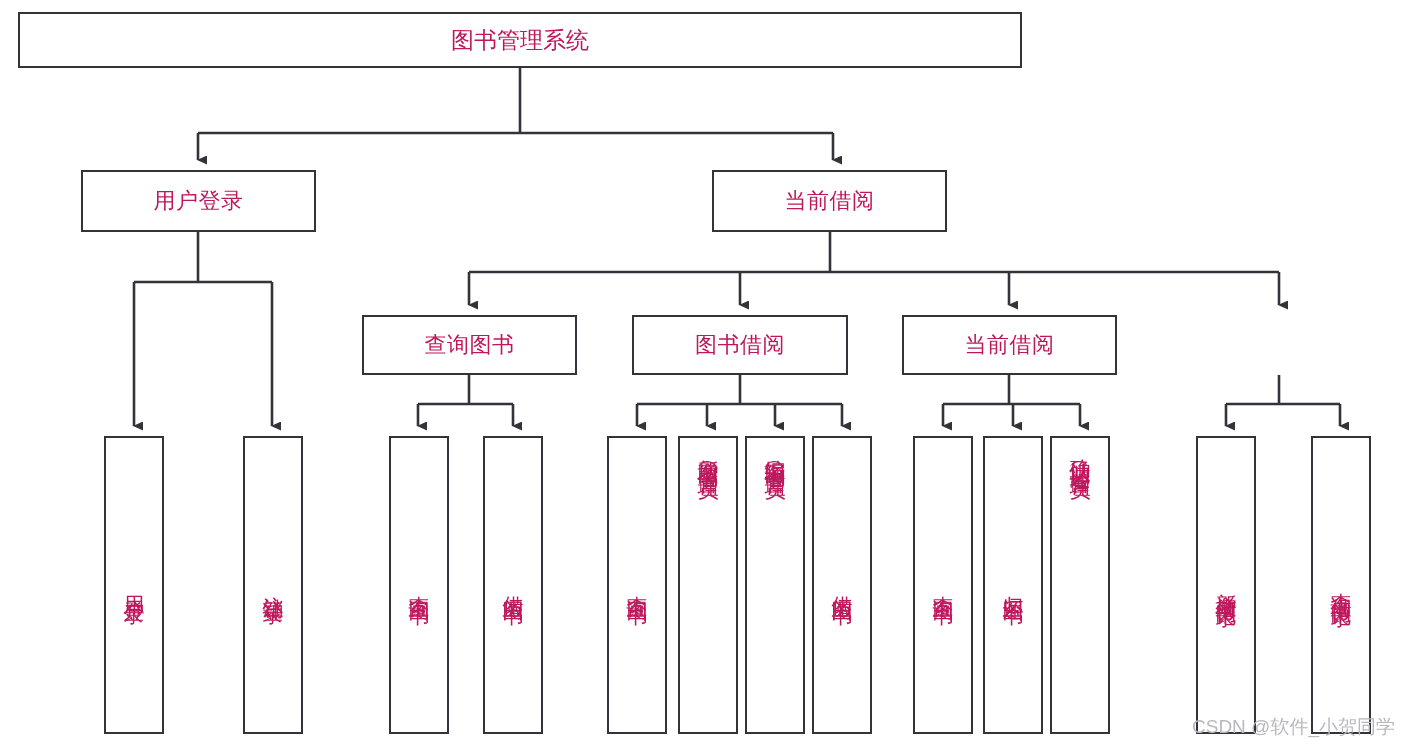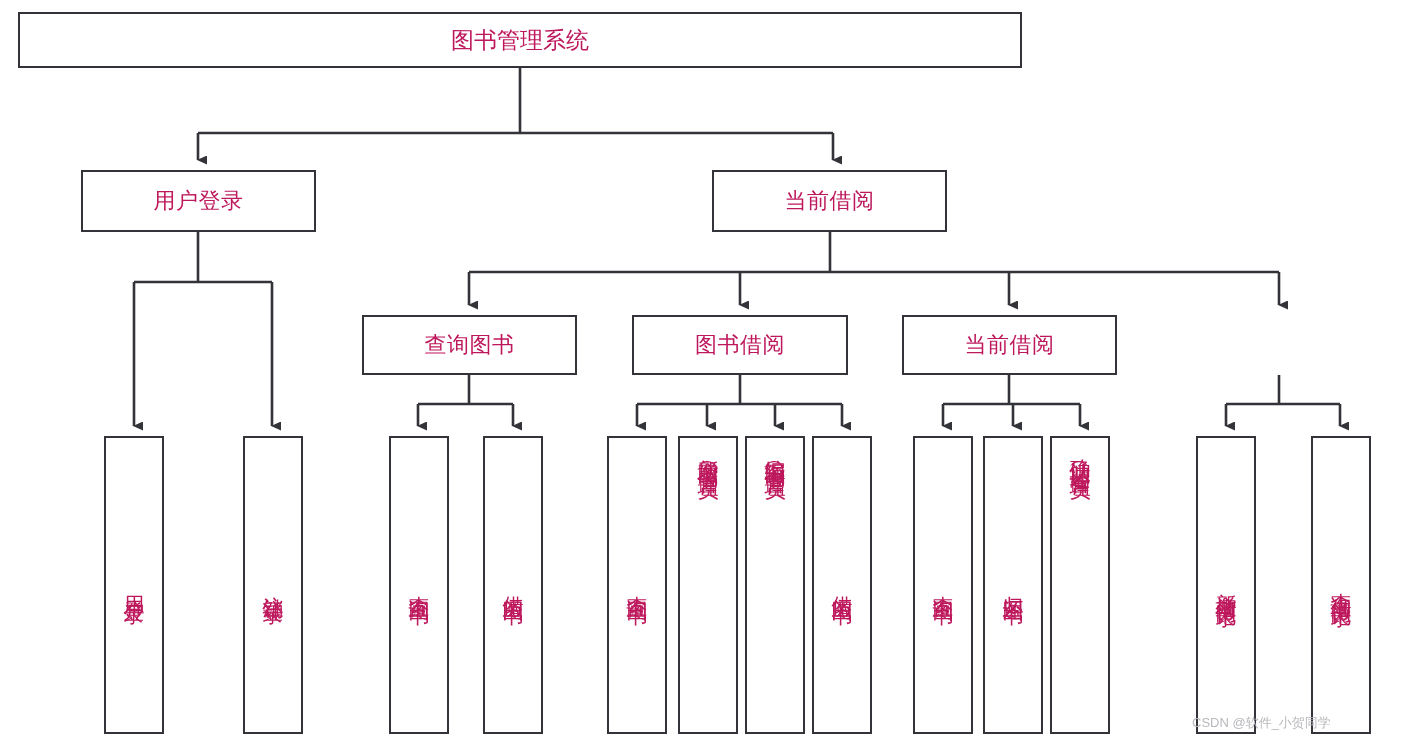--- a/index.html
+++ b/index.html
@@ -62,21 +62,21 @@
     line-height: 1.05;
     white-space: nowrap;
   }
   .node-leaf.leaf-center {
     align-items: center;
     padding-top: 0;
   }
   .watermark {
     position: absolute;
     font-family: "Liberation Sans", "DejaVu Sans", sans-serif;
-    font-size: 13px;
+    font-size: 19px;
     color: #b9b9bd;
     white-space: nowrap;
     pointer-events: none;
   }
 </style>
 </head>
 <body>
 
 <div id="diagram-root">
 

